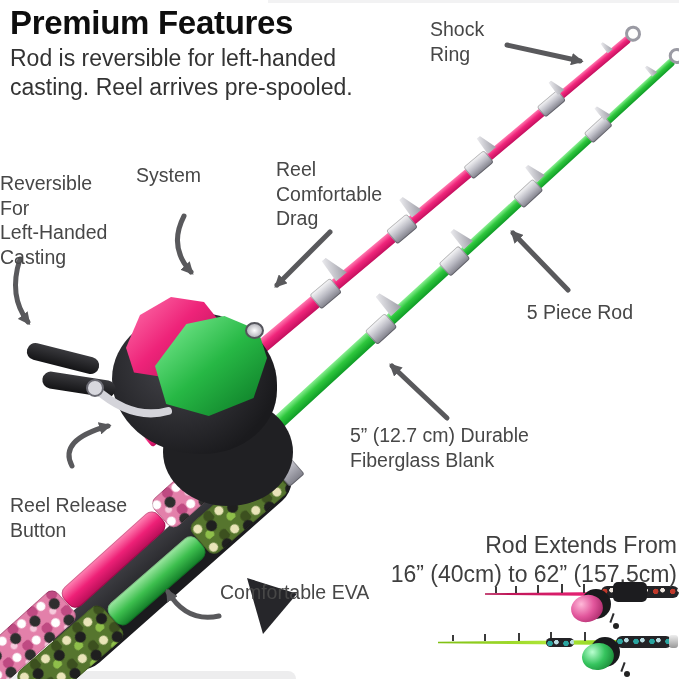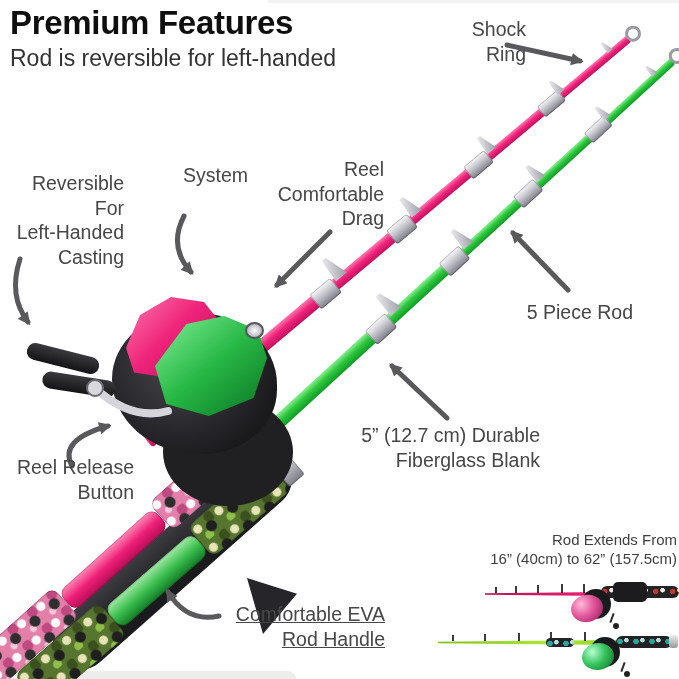--- a/index.html
+++ b/index.html
@@ -9,30 +9,30 @@
   }
   .abs{position:absolute;}
   
   #top-strip{left:268px;top:0;width:411px;height:3px;background:#f2f2f3;}
   #remnant-clip{left:8px;top:0;width:312px;height:5px;overflow:hidden;}
   #remnant-clip span{position:absolute;left:2px;top:-37px;white-space:nowrap;
     font-size:33px;font-weight:700;letter-spacing:-0.3px;color:#0e0e0e;}
   #title{left:10px;top:4px;font-size:33px;font-weight:700;letter-spacing:-0.3px;color:#0e0e0e;}
   #subtitle{left:10px;top:44px;font-size:23px;color:#333;line-height:1.28;}
   
-  .co{position:absolute;color:#474747;font-size:19.5px;line-height:1.26;text-align:right;z-index:30;}
+  .co{position:absolute;color:#474747;font-size:19.5px;line-height:1.26;text-align:left;z-index:30;}
   #co-shock{left:430px;top:17px;width:96px;}
   #co-reversible{left:0px;top:171px;width:124px;}
   #co-prespooled{left:136px;top:163px;width:112px;}
   #co-dial{left:276px;top:157px;width:108px;}
   #co-fivepiece{left:518px;top:300px;width:115px;text-align:right;}
   #co-fiberglass{left:350px;top:423px;width:190px;}
-  #co-reelrelease{left:10px;top:455px;width:124px;}
-  #co-eva{left:220px;top:602px;width:165px;text-decoration:underline;}
-  #co-extends{right:2px;top:531px;width:300px;text-align:right;font-size:15px;line-height:1.24;color:#3f3f3f;}
+  #co-reelrelease{left:10px;top:493px;width:124px;}
+  #co-eva{left:220px;top:580px;width:165px;}
+  #co-extends{right:2px;top:531px;width:300px;text-align:right;font-size:23px;line-height:1.24;color:#3f3f3f;}
   
   #arrows{left:0;top:0;z-index:25;pointer-events:none;}
   
   .rod{position:absolute;height:0;transform-origin:0 50%;z-index:2;}
   #rod-pink{left:148px;top:442px;width:632px;transform:rotate(-40deg);}
   #rod-green{left:210px;top:485px;width:632px;transform:rotate(-42.5deg);}
   .seg{position:absolute;border-radius:3px;}
   .seg-pink{background:linear-gradient(to bottom,#ff7ab0,#f0257b 45%,#c40f5e);}
   .seg-green{background:linear-gradient(to bottom,#8aef92,#2ec73d 45%,#0f9c26);}
   .ferrule{position:absolute;border-radius:3px;
@@ -106,20 +106,21 @@
 </head>
 <body>
 
 <div class="abs" id="top-strip"></div>
 <div class="abs" id="remnant-clip">
   <span>Premium Features</span>
 </div>
 <div class="abs" id="title">Premium Features</div>
 <div class="abs" id="subtitle">
   <div>Rod is reversible for left-handed</div>
+  <div>casting. Reel arrives pre-spooled.</div>
 </div>
 
 <div class="abs" id="gray-pill"></div>
 
 <div class="abs" id="grip-body"></div>
 
 <div class="lower" id="lower-pink">
     <div class="grippiece camo-pink" style="left: 0px; width: 105px; height: 40px; top: -20px;"></div>
     <div class="grippiece blank-pink" style="left: 105px; width: 127px; height: 25px; top: -12.5px;"></div>
     <div class="grippiece camo-pink" style="left: 232px; width: 100px; height: 37px; top: -18.5px;"></div>
@@ -199,21 +200,20 @@
 <div class="co" id="co-fiberglass">
   <div>5” (12.7 cm) Durable</div>
   <div>Fiberglass Blank</div>
 </div>
 <div class="co" id="co-reelrelease">
   <div>Reel Release</div>
   <div>Button</div>
 </div>
 <div class="co" id="co-eva">
   <div>Comfortable EVA</div>
-  <div>Rod Handle</div>
 </div>
 <div class="co" id="co-extends">
   <div>Rod Extends From</div>
   <div>16” (40cm) to 62” (157.5cm)</div>
 </div>
 
 <svg class="abs" id="arrows" width="679" height="679" viewBox="0 0 679 679">
   <defs>
     <marker id="ah" viewBox="0 0 10 10" refX="7" refY="5" markerWidth="2.5" markerHeight="2.5" orient="auto">
       <path d="M0,0 L10,5 L0,10 z" fill="#59595c"></path>

